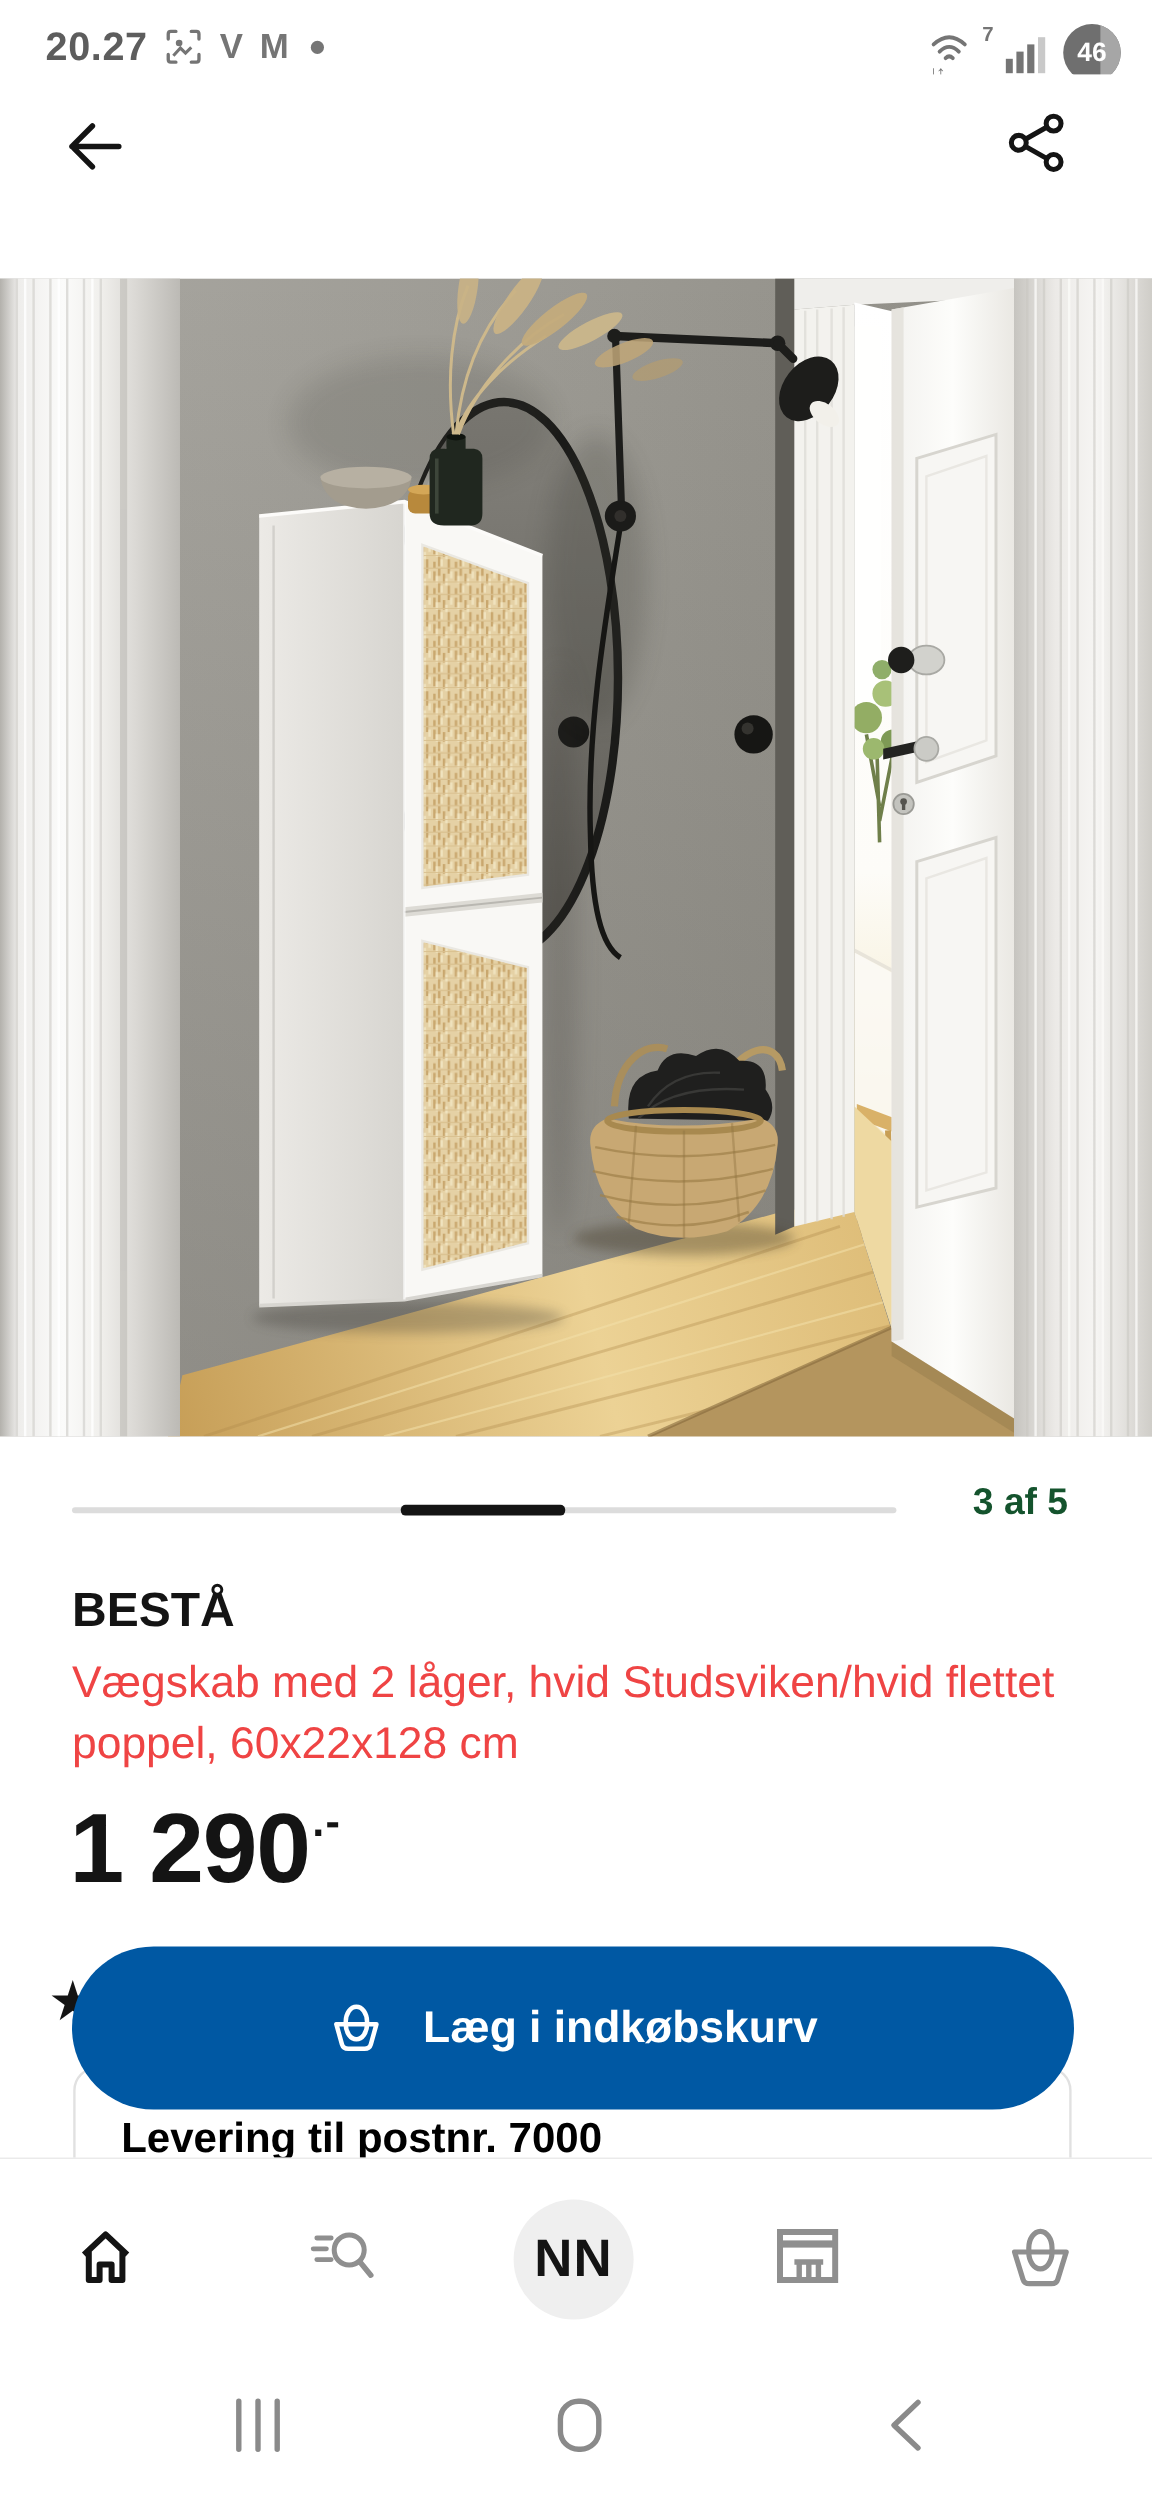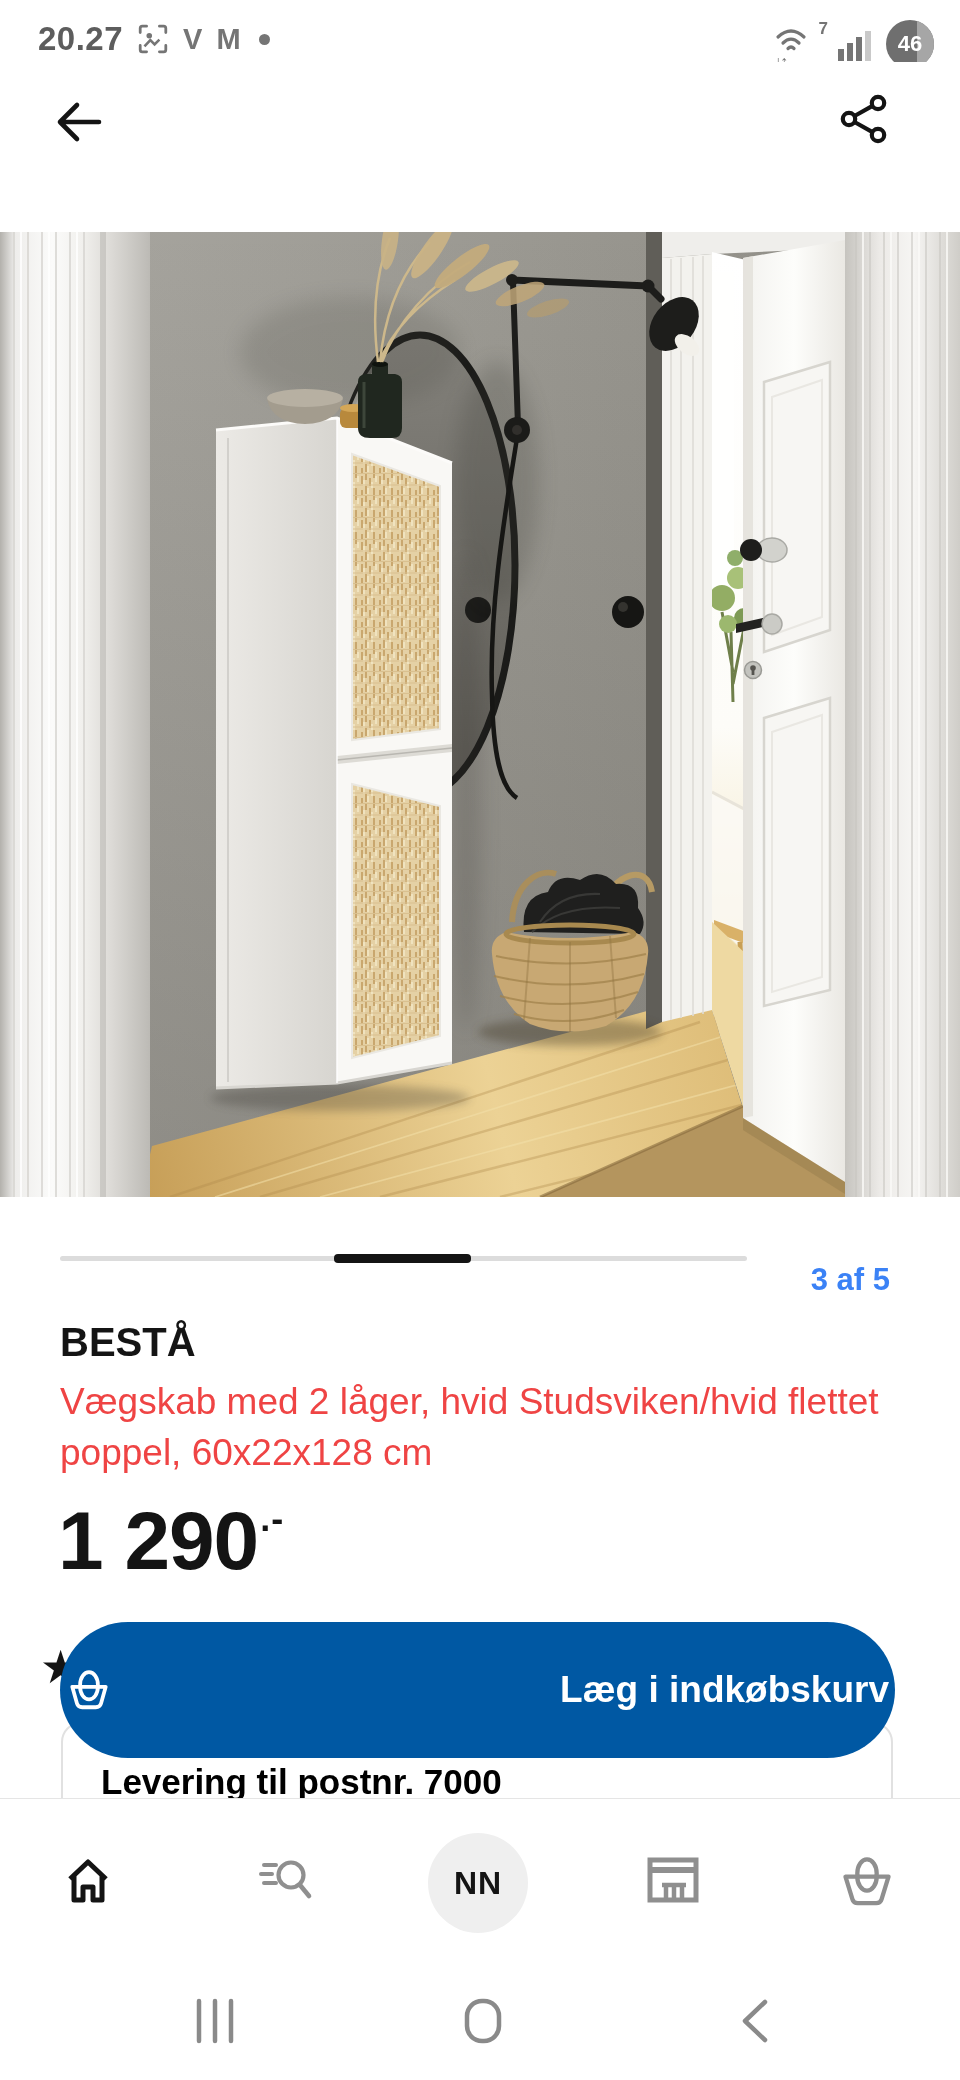--- a/index.html
+++ b/index.html
@@ -20,41 +20,41 @@
   .battery .pct{position:absolute;inset:0;display:flex;align-items:center;justify-content:center;
                 color:#fff;font-size:22px;font-weight:700;}
   
   .app-header{position:absolute;left:0;top:62px;width:960px;height:118px;background:#fff;}
   .hdr-btn{position:absolute;width:52px;height:52px;display:flex;align-items:center;justify-content:center;}
   
   .photo{position:absolute;left:0;top:232px;width:960px;height:965px;}
   
   .progress-track{position:absolute;left:60px;top:1256px;width:687px;height:5px;border-radius:3px;background:#dcdcdc;}
   .progress-ind{position:absolute;left:274px;top:-2px;width:137px;height:9px;border-radius:4px;background:#141414;}
-  .progress-label{position:absolute;right:70px;top:1234px;font-size:31px;font-weight:700;color:#3b82f6;margin-top:28px;}
+  .progress-label{position:absolute;right:70px;top:1234px;font-size:31px;font-weight:700;color:#14532d;}
   
   .p-title{position:absolute;left:60px;top:1320px;font-size:40px;font-weight:700;text-align:center;}
   .p-desc{position:absolute;left:60px;top:1376px;max-width:820px;font-size:37px;line-height:51px;color:#ef4444;}
   .p-price{position:absolute;left:58px;top:1494px;font-size:82px;font-weight:700;letter-spacing:-1px;}
   .p-price .sup{font-size:36px;font-weight:700;position:relative;top:-38px;left:2px;letter-spacing:1px;}
   .rating-star{position:absolute;left:40px;top:1640px;font-size:46px;color:#141414;z-index:1;}
   
   .add-btn{position:absolute;left:60px;top:1622px;width:835px;height:136px;border:none;border-radius:68px;
-           background:#0058A3;display:flex;align-items:center;justify-content:space-between;gap:33px;z-index:3;cursor:pointer;}
+           background:#0058A3;display:flex;align-items:center;justify-content:center;gap:33px;z-index:3;cursor:pointer;}
   .add-btn span{color:#fff;font-size:37px;font-weight:700;}
   
   .delivery-card{position:absolute;left:61px;top:1722px;width:832px;height:120px;border:2px solid #e1e1e1;
                  border-radius:20px;z-index:2;background:#fff;box-sizing:border-box;}
   .delivery-card .dc-title{position:absolute;left:38px;top:38px;font-size:35px;font-weight:700;color:#000000;}
   
   .bottom-nav{position:absolute;left:0;top:1798px;width:960px;height:164px;background:#fff;
               border-top:1px solid #e5e5e5;z-index:6;}
   .nav-item{position:absolute;display:flex;align-items:center;justify-content:center;}
   .avatar{position:absolute;left:428px;top:34px;width:100px;height:100px;border-radius:50%;background:#efefef;
-          display:flex;align-items:center;justify-content:center;font-size:32px;font-weight:600;color:#141414;letter-spacing:1px;}
+          display:flex;align-items:center;justify-content:center;font-size:44px;font-weight:600;color:#141414;letter-spacing:1px;}
   
   .android-nav{position:absolute;left:0;top:1962px;width:960px;height:118px;background:#fff;z-index:6;}
   .an-btn{position:absolute;top:36px;display:flex;align-items:center;justify-content:center;}
 </style>
 </head>
 <body>
 
 <div class="screen">
 
   <div class="status-bar">

